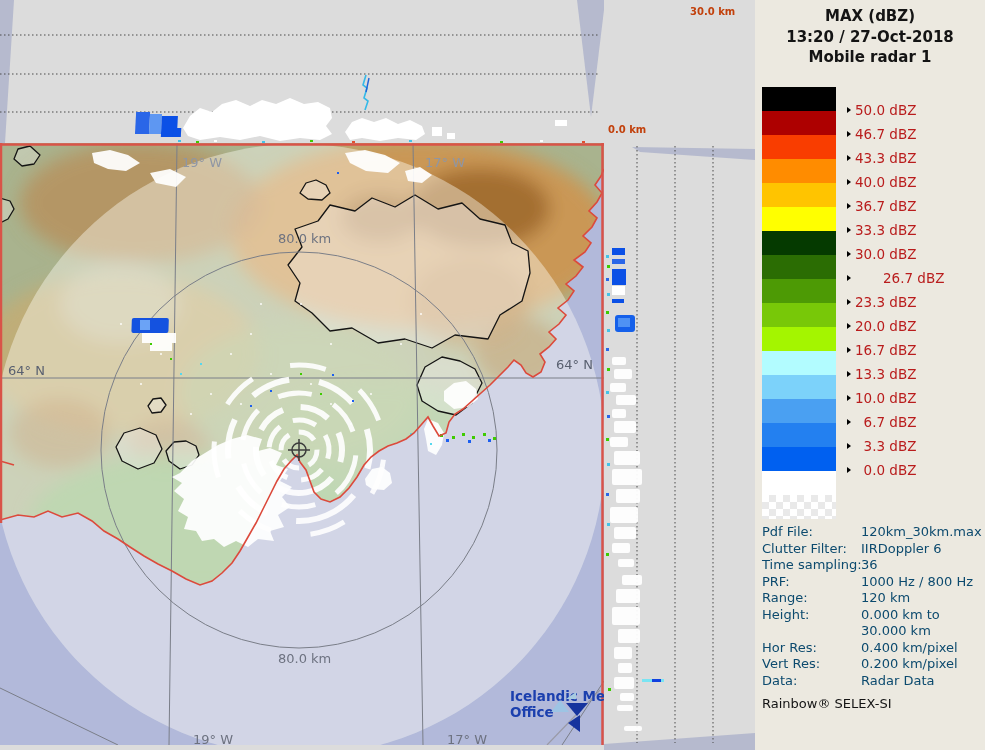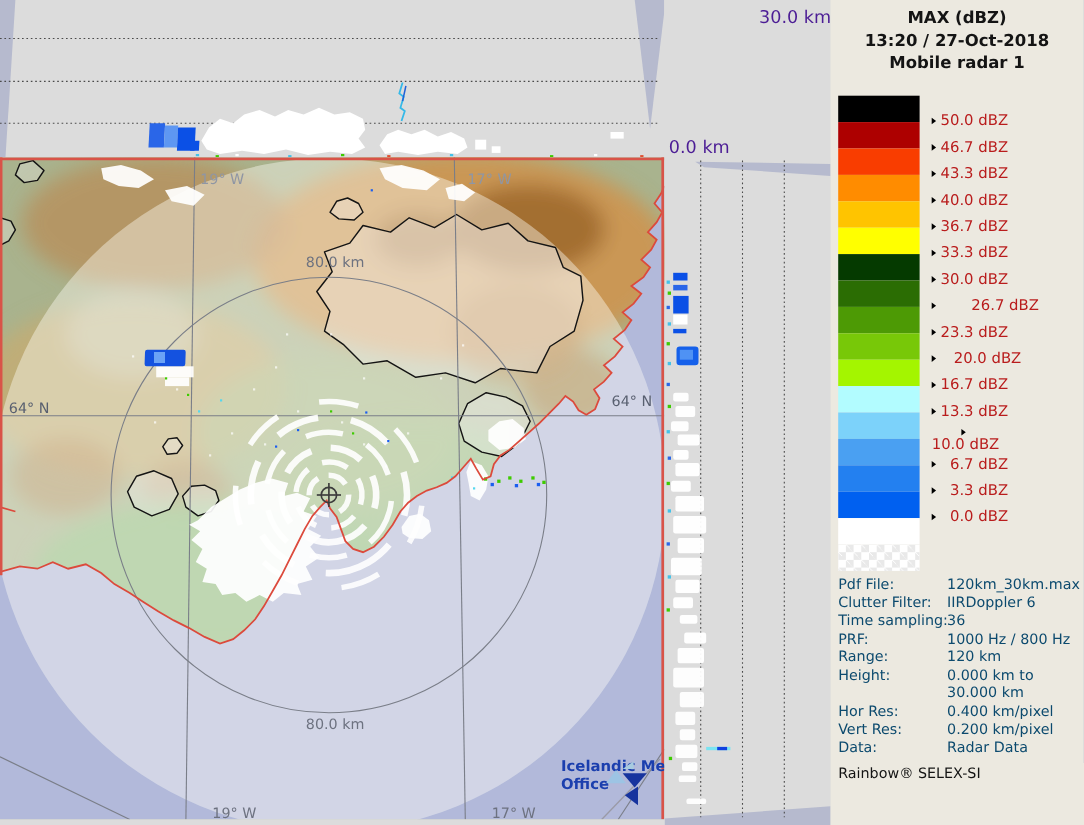--- a/index.html
+++ b/index.html
@@ -7,21 +7,21 @@
         font-family:"DejaVu Sans",sans-serif;background:#dcdcdc;}
   svg{display:block;}
   
   #top-strip{position:absolute;left:0;top:0;width:604px;height:143px;}
   #corner{position:absolute;left:604px;top:0;width:151px;height:143px;background:#dcdcdc;}
   #map{position:absolute;left:0;top:143px;width:604px;height:602px;}
   #right-strip{position:absolute;left:604px;top:143px;width:151px;height:607px;}
   #bottom-strip{position:absolute;left:0;top:745px;width:604px;height:5px;background:#dcdcdc;}
   #sidebar{position:absolute;left:755px;top:0;width:230px;height:750px;background:#ece9e0;}
   
-  .profile-label{position:absolute;font-size:16px;color:#4c1d95;white-space:nowrap;}
+  .profile-label{position:absolute;font-size:10px;color:#c2410c;white-space:nowrap;font-weight:bold;}
   #lbl-30km{left:86px;top:6px;}
   #lbl-0km{left:4px;top:124px;}
   
   #sb-header{position:absolute;left:0;top:6px;width:230px;text-align:center;
              font-size:15px;line-height:20.5px;color:#141414;font-weight:bold;}
   #scale-swatches{position:absolute;left:7px;top:87px;width:74px;}
   .swatch{width:74px;height:24px;}
   .checker{background-color:#ffffff;
     background-image:linear-gradient(45deg,#e9e9e9 25%,transparent 25%,transparent 75%,#e9e9e9 75%),
                      linear-gradient(45deg,#e9e9e9 25%,transparent 25%,transparent 75%,#e9e9e9 75%);
@@ -354,24 +354,24 @@
     <div id="scale-labels-holder">
         <div class="scale-label" style="top: 102px;"><span class="tick"></span><span>50.0 dBZ</span></div>
         <div class="scale-label" style="top: 126px;"><span class="tick"></span><span>46.7 dBZ</span></div>
         <div class="scale-label" style="top: 150px;"><span class="tick"></span><span>43.3 dBZ</span></div>
         <div class="scale-label" style="top: 174px;"><span class="tick"></span><span>40.0 dBZ</span></div>
         <div class="scale-label" style="top: 198px;"><span class="tick"></span><span>36.7 dBZ</span></div>
         <div class="scale-label" style="top: 222px;"><span class="tick"></span><span>33.3 dBZ</span></div>
         <div class="scale-label" style="top: 246px;"><span class="tick"></span><span>30.0 dBZ</span></div>
         <div class="scale-label" style="top: 270px; gap: 28px;"><span class="tick"></span><span>26.7 dBZ</span></div>
         <div class="scale-label" style="top: 294px;"><span class="tick"></span><span>23.3 dBZ</span></div>
-        <div class="scale-label" style="top: 318px; gap: 12px;"><span class="tick"></span><span>20.0 dBZ</span></div>
+        <div class="scale-label" style="top: 318px;"><span class="tick"></span><span>20.0 dBZ</span></div>
         <div class="scale-label" style="top: 342px;"><span class="tick"></span><span>16.7 dBZ</span></div>
         <div class="scale-label" style="top: 366px;"><span class="tick"></span><span>13.3 dBZ</span></div>
-        <div class="scale-label" style="top: 390px; flex-direction: column;"><span class="tick"></span><span>10.0 dBZ</span></div>
+        <div class="scale-label" style="top: 390px;"><span class="tick"></span><span>10.0 dBZ</span></div>
         <div class="scale-label" style="top: 414px;"><span class="tick"></span><span>  6.7 dBZ</span></div>
         <div class="scale-label" style="top: 438px;"><span class="tick"></span><span>  3.3 dBZ</span></div>
         <div class="scale-label" style="top: 462px;"><span class="tick"></span><span>  0.0 dBZ</span></div>
       </div>
     <div id="meta">
         <div class="meta-row">
           <div class="meta-label">Pdf File:</div>
           <div class="meta-value">120km_30km.max</div>
         </div>
         <div class="meta-row">

